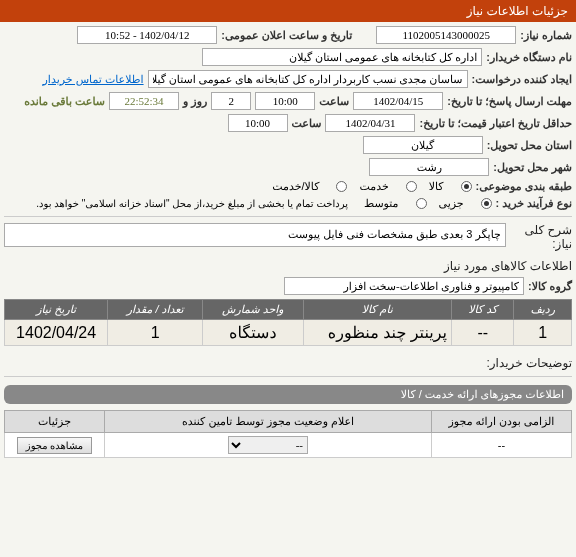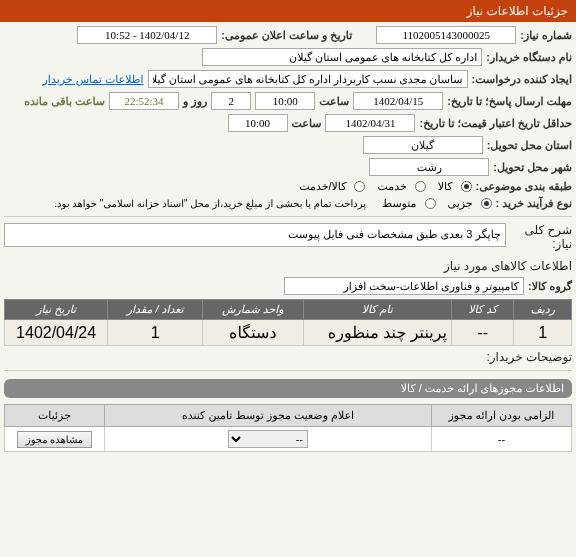--- a/index.html
+++ b/index.html
@@ -42,21 +42,21 @@
   color: #0066cc;
   text-decoration: underline;
   cursor: pointer;
   font-size: 11px;
 }
 .radio-group {
   display: flex;
   gap: 12px;
   align-items: center;
 }
-.radio-item { display: flex; align-items: center; gap: 8px; }
+.radio-item { display: flex; align-items: center; gap: 17px; }
 .radio {
   width: 11px; height: 11px;
   border: 1px solid #666;
   border-radius: 50%;
   display: inline-block;
   background: #fff;
   position: relative;
 }
 .radio.checked::after {
   content: '';
@@ -266,21 +266,21 @@
         <td>1</td>
         <td>--</td>
         <td style="text-align:right">پرینتر چند منظوره</td>
         <td>دستگاه</td>
         <td>1</td>
         <td>1402/04/24</td>
       </tr>
     </tbody>
   </table>
 
-  <div class="section-title" style="margin-top:4px">توضیحات خریدار:</div>
+  <div class="section-title" style="margin-top:10px">توضیحات خریدار:</div>
 
   <div class="divider"></div>
 
   <div class="sub-header">اطلاعات مجوزهای ارائه خدمت / کالا</div>
 
   <table class="permit">
     <thead>
       <tr>
         <th style="width:140px">الزامی بودن ارائه مجوز</th>
         <th>اعلام وضعیت مجوز توسط تامین کننده</th>

